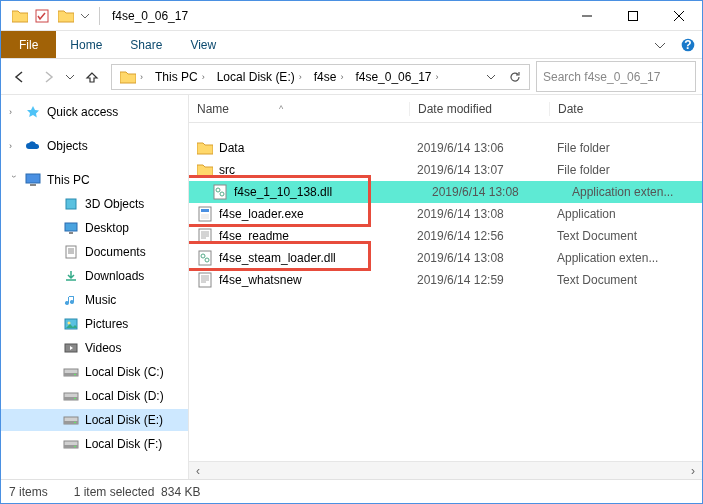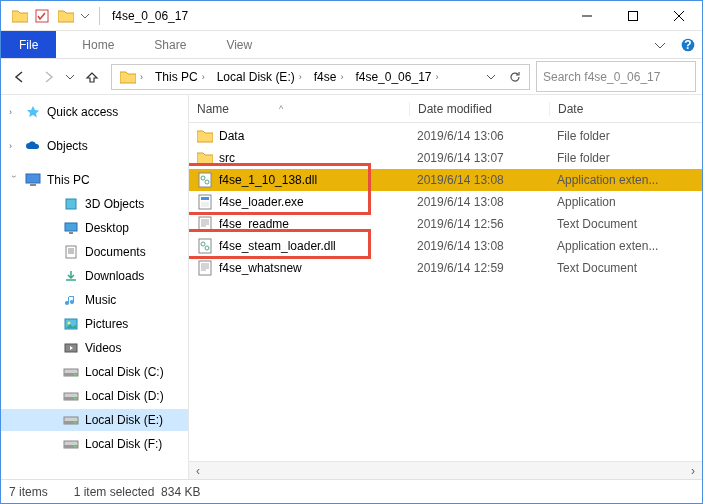--- a/index.html
+++ b/index.html
@@ -10,22 +10,22 @@
 .titlebar .qat { display: flex; align-items: center; padding: 0 4px; gap: 2px; }
 .titlebar .qat .qicon { width: 22px; height: 22px; display: flex; align-items: center; justify-content: center; }
 .titlebar .folder-ico { width: 18px; height: 18px; display: flex; align-items: center; justify-content: center; margin-left: 6px; }
 .titlebar .sep { width: 1px; height: 18px; background: #ccc; margin: 0 4px; }
 .titlebar .title { flex: 1; padding-left: 8px; color: #000; }
 .titlebar .wincontrols { display: flex; }
 .titlebar .wincontrols .wbtn { width: 46px; height: 30px; display: flex; align-items: center; justify-content: center; color: #000; }
 
 
 .ribbon { height: 28px; display: flex; align-items: stretch; border-bottom: 1px solid #e1e1e1; }
-.ribbon .file-tab { background: #1d4ed8; color: #fff; padding: 0 18px; display: flex; align-items: center; }
-.ribbon .tab { padding: 0 14px; display: flex; align-items: center; color: #737373; margin-left: 12px; }
+.ribbon .file-tab { background: #a16207; color: #fff; padding: 0 18px; display: flex; align-items: center; }
+.ribbon .tab { padding: 0 14px; display: flex; align-items: center; color: #0c4a6e; }
 .ribbon .spacer { flex: 1; }
 .ribbon .rbtn { width: 28px; display: flex; align-items: center; justify-content: center; color: #555; }
 .help { color: #1979ca; }
 
 
 .navbar { height: 36px; display: flex; align-items: center; padding: 4px 6px; gap: 2px; border-bottom: 1px solid #e6e6e6; }
 .navbar .navbtn { width: 26px; height: 26px; display: flex; align-items: center; justify-content: center; color: #555; }
 .navbar .navbtn.disabled { color: #bbb; }
 .addressbar { flex: 1; height: 26px; border: 1px solid #ccc; display: flex; align-items: center; padding: 0 2px; margin: 0 4px; overflow: hidden; }
 .addressbar .crumb { padding: 0 6px; display: flex; align-items: center; gap: 4px; white-space: nowrap; }
@@ -44,23 +44,23 @@
 .side-item .sicon { width: 16px; height: 16px; display: inline-flex; align-items: center; justify-content: center; }
 .side-spacer { height: 10px; }
 
 .content { flex: 1; display: flex; flex-direction: column; overflow: hidden; }
 .headers { height: 28px; display: flex; align-items: center; border-bottom: 1px solid #e6e6e6; color: #444; }
 .headers .hcol { padding: 0 8px; display: flex; align-items: center; gap: 20px; }
 .headers .col-name { width: 220px; }
 .headers .col-date { width: 140px; border-left: 1px solid #eee; }
 .headers .col-type { flex: 1; border-left: 1px solid #eee; }
 
-.filelist { flex: 1; overflow: auto; position: relative; padding-top: 2px; }
+.filelist { flex: 1; overflow: auto; position: relative; padding-top: 2px; margin-top: 12px; }
 .row { height: 22px; display: flex; align-items: center; }
-.row.selected { background: #eab308; }
+.row.selected { background: #5eead4; padding-left: 15px; }
 .row .col-name { width: 220px; padding-left: 8px; display: flex; align-items: center; gap: 6px; }
 .row .col-date { width: 140px; padding-left: 8px; color: #555; }
 .row .col-type { flex: 1; padding-left: 8px; color: #555; white-space: nowrap; overflow: hidden; text-overflow: ellipsis; }
 .row .ficon { width: 16px; height: 16px; display: inline-flex; align-items: center; justify-content: center; }
 
 
 .hl { position: absolute; border: 3px solid #e74c3c; pointer-events: none; }
 
 
 .hscroll { height: 18px; border-top: 1px solid #e6e6e6; background: #f5f5f5; display: flex; align-items: center; }

